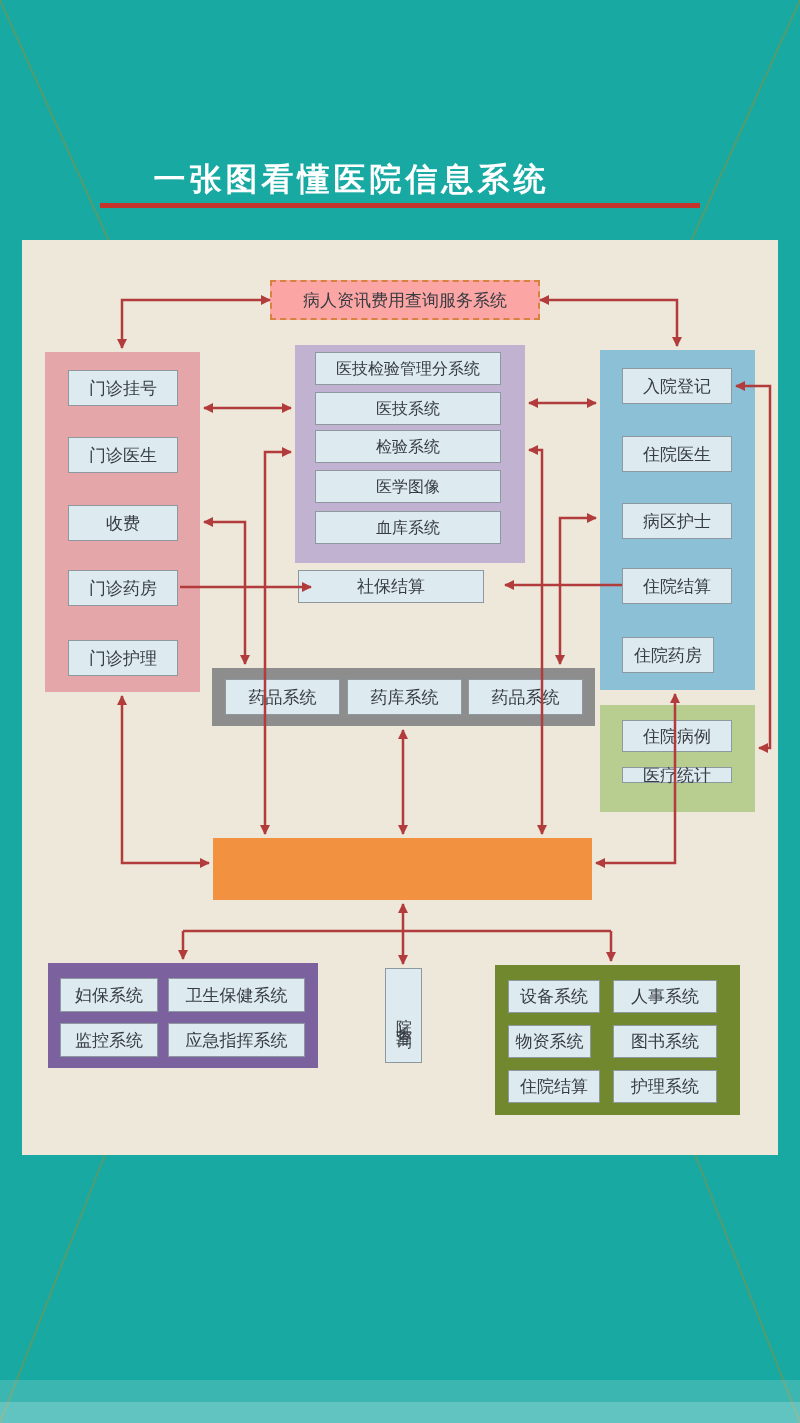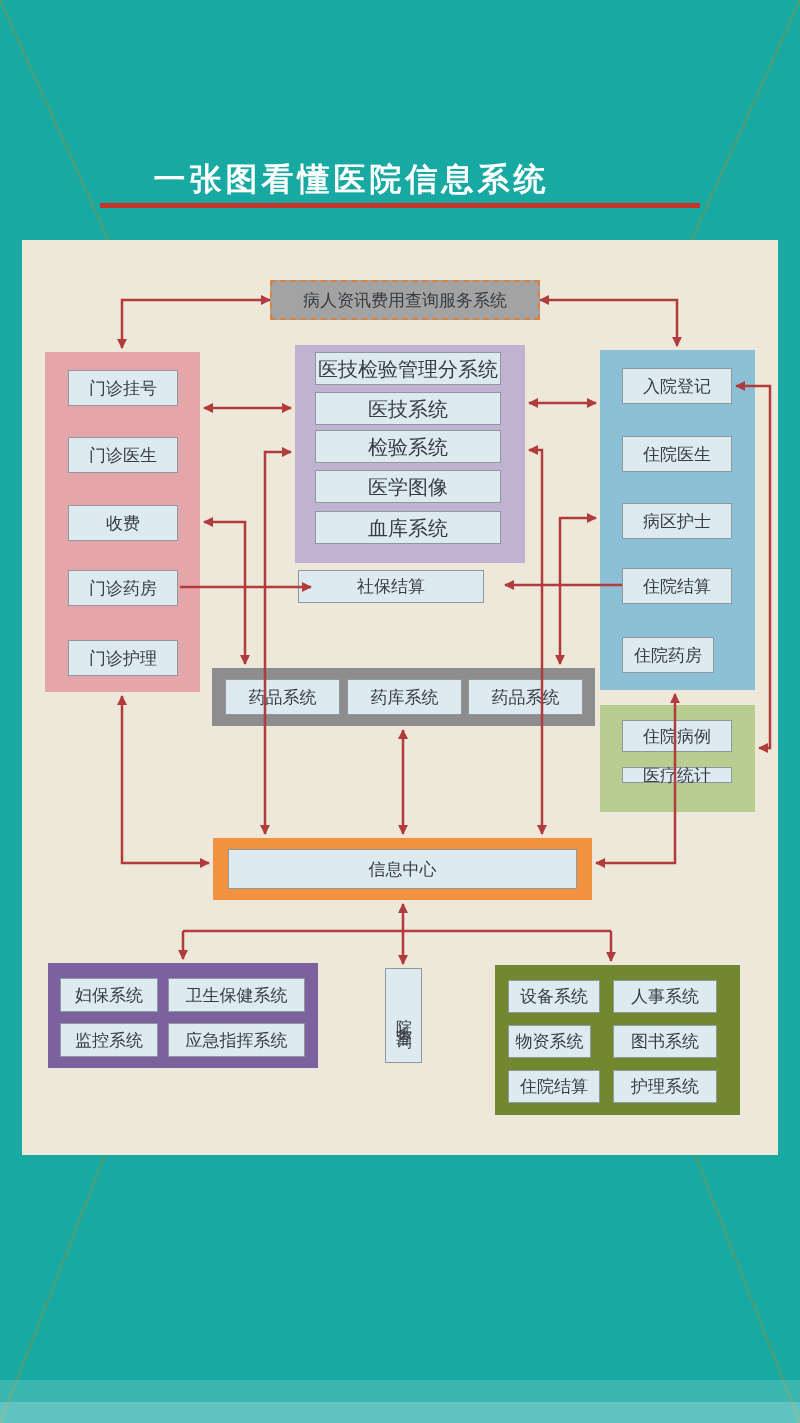--- a/index.html
+++ b/index.html
@@ -33,24 +33,24 @@
   .g-records{left:600px; top:705px; width:155px; height:107px; background:#b8cd90;}
   .g-pharmacy{left:212px; top:668px; width:383px; height:58px; background:#8d8d8d;}
   .g-infocenter{left:213px; top:838px; width:379px; height:62px; background:#f29140;}
   .g-publichealth{left:48px; top:963px; width:270px; height:105px; background:#7b619e;}
   .g-admin{left:495px; top:965px; width:245px; height:150px; background:#71882f;}
   .box{
     position:absolute; z-index:3; background:#ddeaf0; border:1px solid #8e999f;
     display:flex; align-items:center; justify-content:center;
     font-size:17px; line-height:1; box-sizing:border-box; white-space:nowrap;
   }
-  .box.sm{font-size:20px;}
+  .box.sm{font-size:16px;}
   .query-box{
     position:absolute; left:270px; top:280px; width:270px; height:40px; z-index:3;
-    background:#a3a3a3; border:2px dashed #d9813e; box-sizing:border-box;
+    background:#fca5a5; border:2px dashed #d9813e; box-sizing:border-box;
     display:flex; align-items:center; justify-content:center; font-size:17px;
   }
   .vertical-box{
     position:absolute; left:385px; top:968px; width:37px; height:95px; z-index:3;
     background:#ddeaf0; border:1px solid #8e999f; box-sizing:border-box;
     writing-mode:vertical-rl; text-orientation:upright;
     display:flex; align-items:center; justify-content:center;
     font-size:16px; letter-spacing:5px;
   }
   #arrows{position:absolute; left:0; top:0; z-index:4; pointer-events:none;}
@@ -102,21 +102,20 @@
   <div class="group g-pharmacy"></div>
   <div class="box" style="left:225px;top:679px;width:115px;height:36px;">药品系统</div>
   <div class="box" style="left:347px;top:679px;width:115px;height:36px;">药库系统</div>
   <div class="box" style="left:468px;top:679px;width:115px;height:36px;">药品系统</div>
 
   <div class="group g-records"></div>
   <div class="box" style="left:622px;top:720px;width:110px;height:32px;">住院病例</div>
   <div class="box" style="left:622px;top:767px;width:110px;height:16px;">医疗统计</div>
 
   <div class="group g-infocenter"></div>
-  <div class="box" style="left:228px;top:849px;width:349px;height:40px;">信息中心</div>
 
   <div class="group g-publichealth"></div>
   <div class="box" style="left:60px; top:978px; width:98px; height:34px;">妇保系统</div>
   <div class="box" style="left:168px;top:978px; width:137px;height:34px;">卫生保健系统</div>
   <div class="box" style="left:60px; top:1023px;width:98px; height:34px;">监控系统</div>
   <div class="box" style="left:168px;top:1023px;width:137px;height:34px;">应急指挥系统</div>
 
   <div class="vertical-box">院长查询</div>
 
   <div class="group g-admin"></div>

